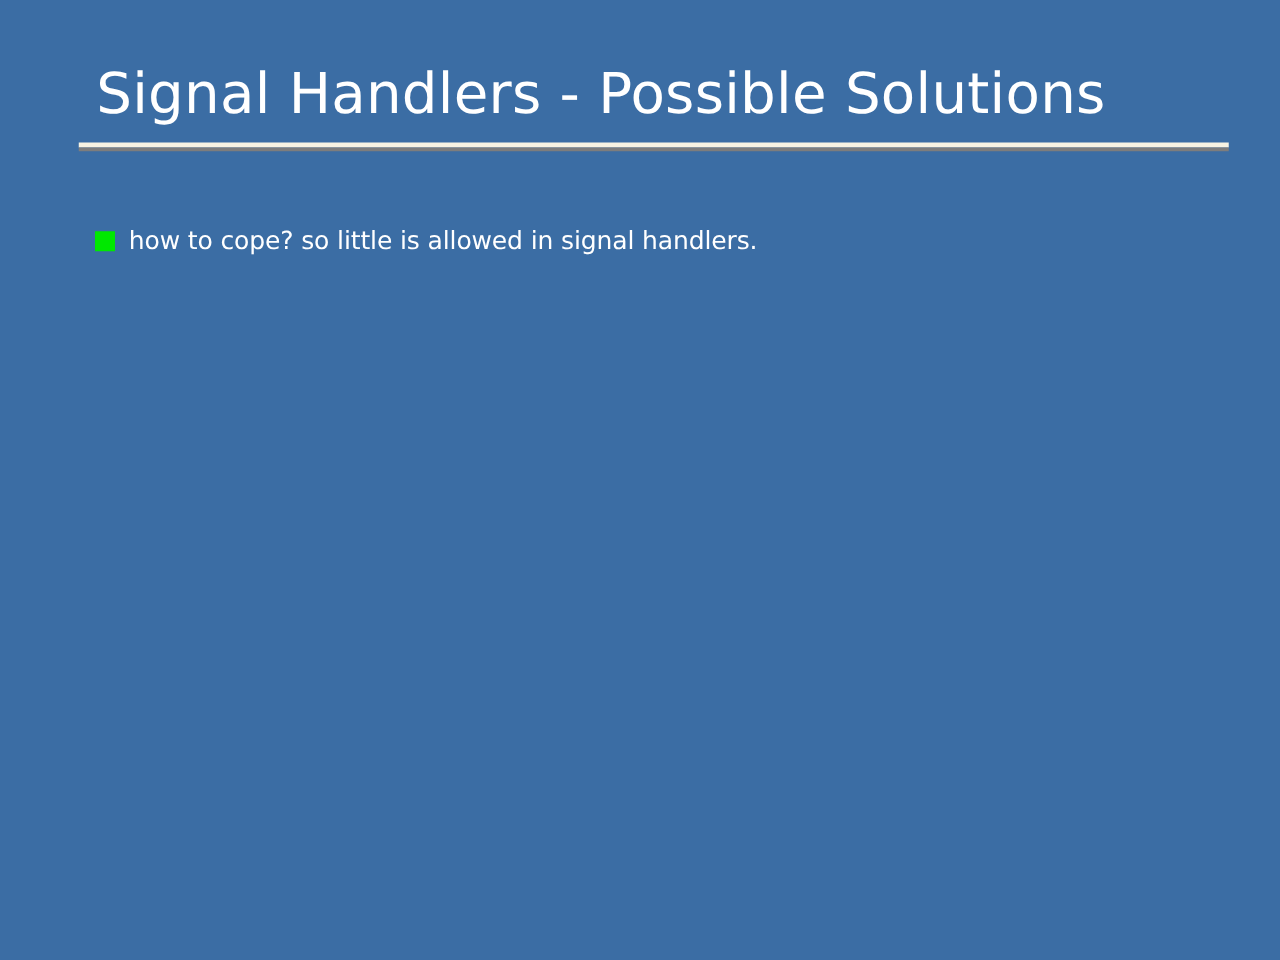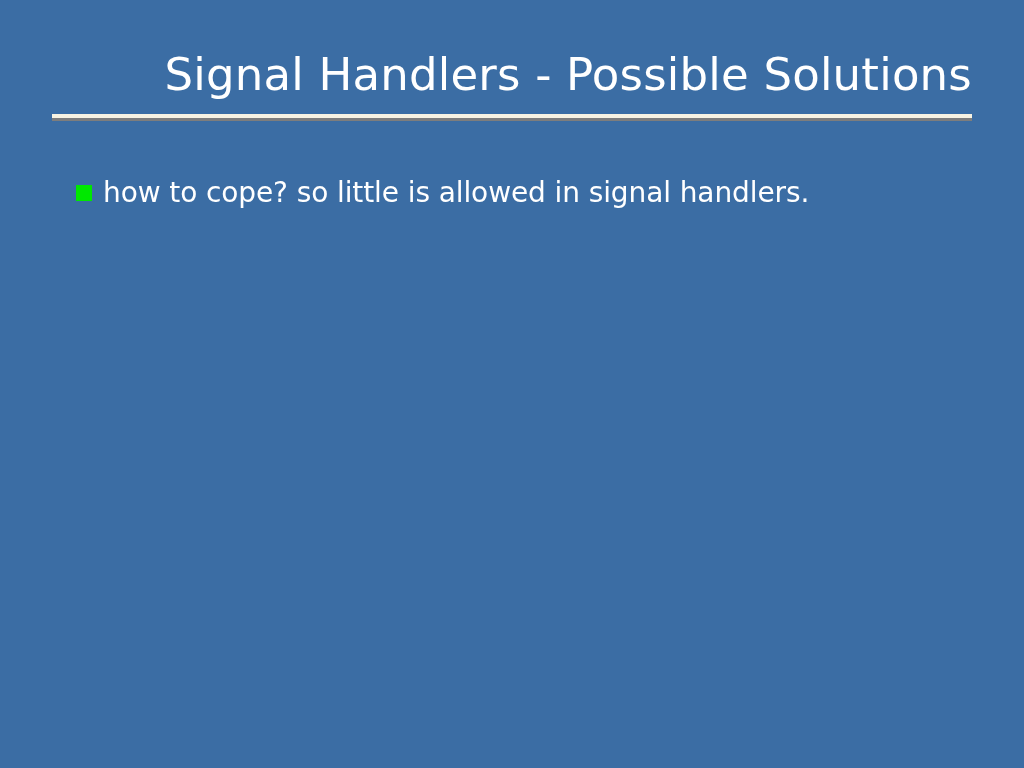--- a/index.html
+++ b/index.html
@@ -17,24 +17,23 @@
     position: relative;
     width: 1024px;
     height: 768px;
     background: #3b6da4;
     box-sizing: border-box;
   }
 
   
   #title-block {
     position: absolute;
-    left: 52px;
+    left: 63px;
     top: 46px;
     width: 920px;
-    text-align: right;
   }
   #slide-title {
     font-size: 45px;
     line-height: 58px;
     color: #ffffff;
     font-weight: normal;
     letter-spacing: 0.2px;
     white-space: nowrap;
     margin: 0;
     padding: 0 0 0 14px;
@@ -69,21 +68,21 @@
   .bullet-marker {
     flex: 0 0 auto;
     width: 16px;
     height: 16px;
     margin-top: 13px;
     margin-right: 11px;
     background: #00e800;
   }
   .bullet-text {
     flex: 1 1 auto;
-    font-size: 28px;
+    font-size: 20px;
     line-height: 41px;
     color: #ffffff;
     font-weight: normal;
     font-family: "DejaVu Sans", sans-serif;
     letter-spacing: -0.1px;
   }
   #bullet-2 .bullet-text {
     max-width: 836px;
   }
 </style>

